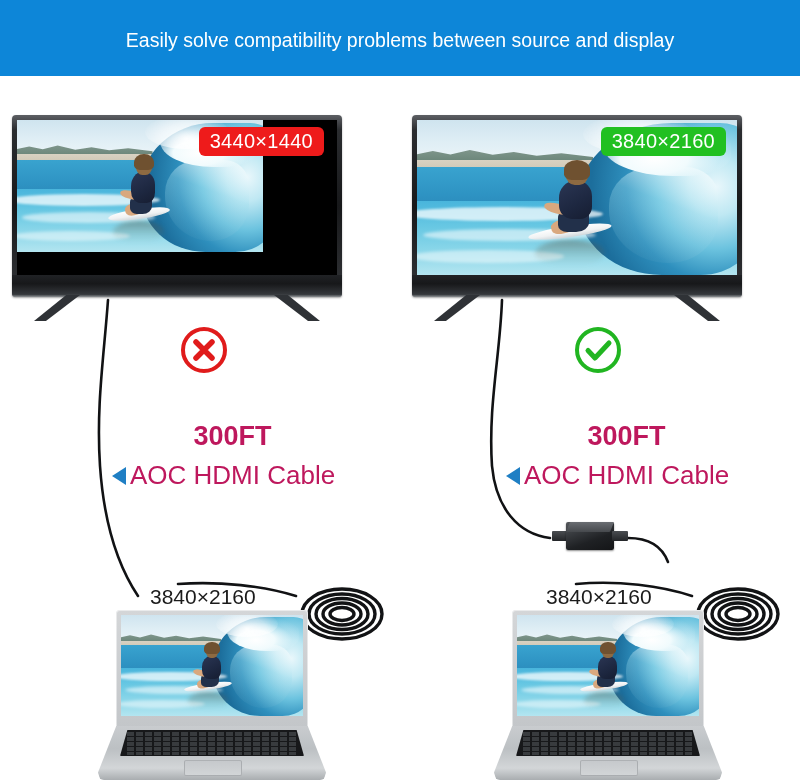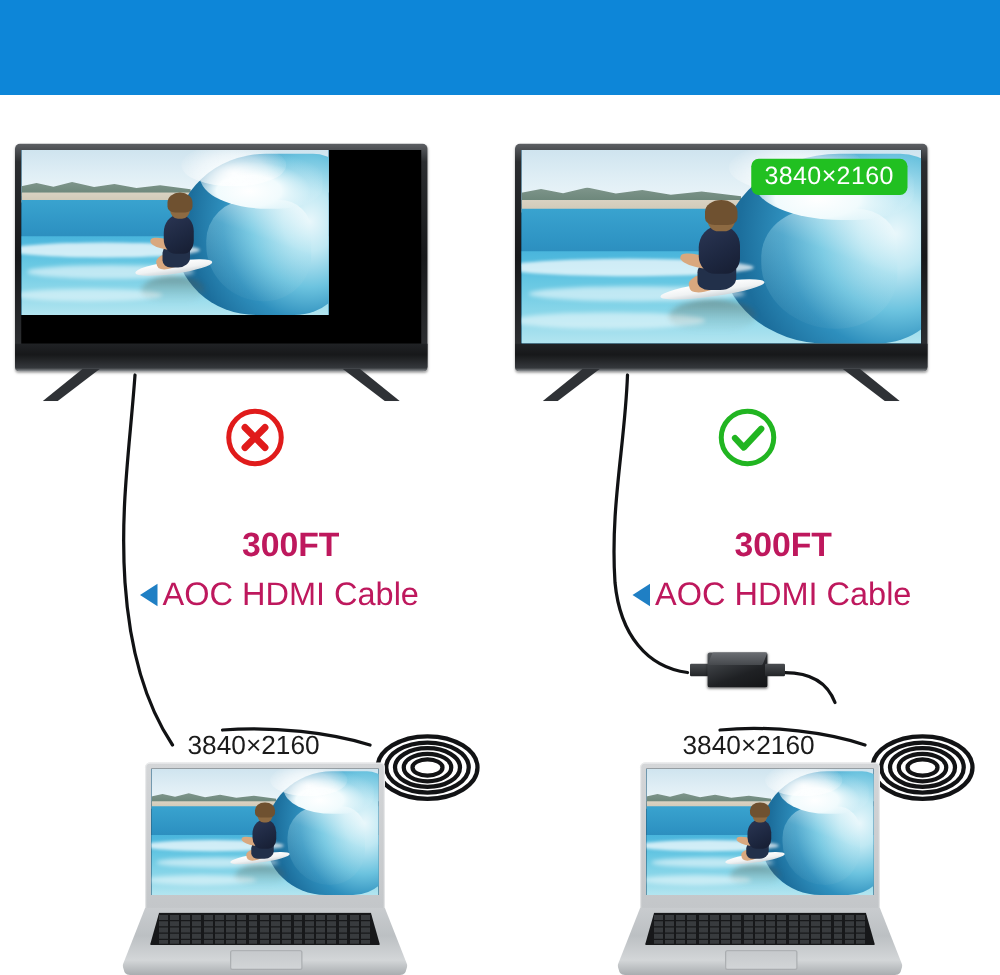--- a/index.html
+++ b/index.html
@@ -438,20 +438,21 @@
   .coil {
     fill: none;
     stroke: #121315;
     stroke-width: 3.4;
   }
 </style>
 </head>
 <body>
 
 <div id="banner">
+  <div id="banner-subtitle">Easily solve compatibility problems between source and display</div>
 </div>
 
 <div id="stage">
 
   <div class="panel" id="panel-left">
 
     <svg class="cable-svg" viewBox="0 0 400 704">
       <path class="cable-path" d="M 108 224 C 104 280, 96 330, 100 390 C 104 448, 118 490, 138 520"></path>
       <path class="cable-path" d="M 244 558 C 258 580, 262 610, 258 640 C 254 668, 238 684, 218 688"></path>
     </svg>
@@ -483,20 +484,21 @@
               <div class="head"></div>
               <div class="hair"></div>
             </div>
           </div>
         </div>
         <div class="tv-chinbar"></div>
       </div>
       <div class="tv-leg l"></div>
       <div class="tv-leg r"></div>
 
+      <div class="res-badge" id="badge-left">3440×1440</div>
     </div>
 
     <div class="status-mark" id="mark-left">
       <svg viewBox="0 0 52 52" width="52" height="52">
         <circle cx="26" cy="26" r="21" fill="none" stroke="#e01b1b" stroke-width="4"></circle>
         <path d="M 18 18 L 34 34 M 34 18 L 18 34" stroke="#e01b1b" stroke-width="5.5" stroke-linecap="round" fill="none"></path>
       </svg>
     </div>
 
     <div class="cable-label" id="label-left">

